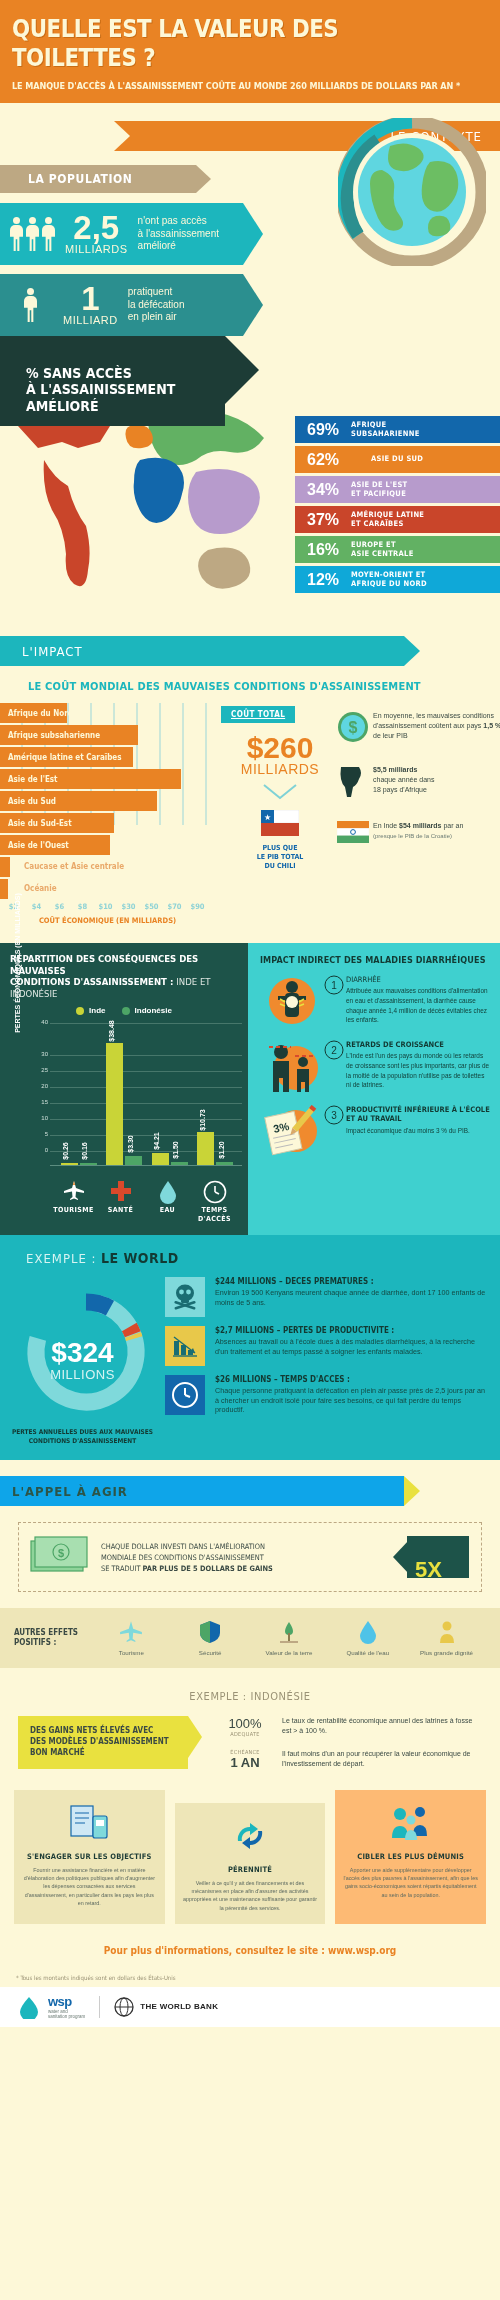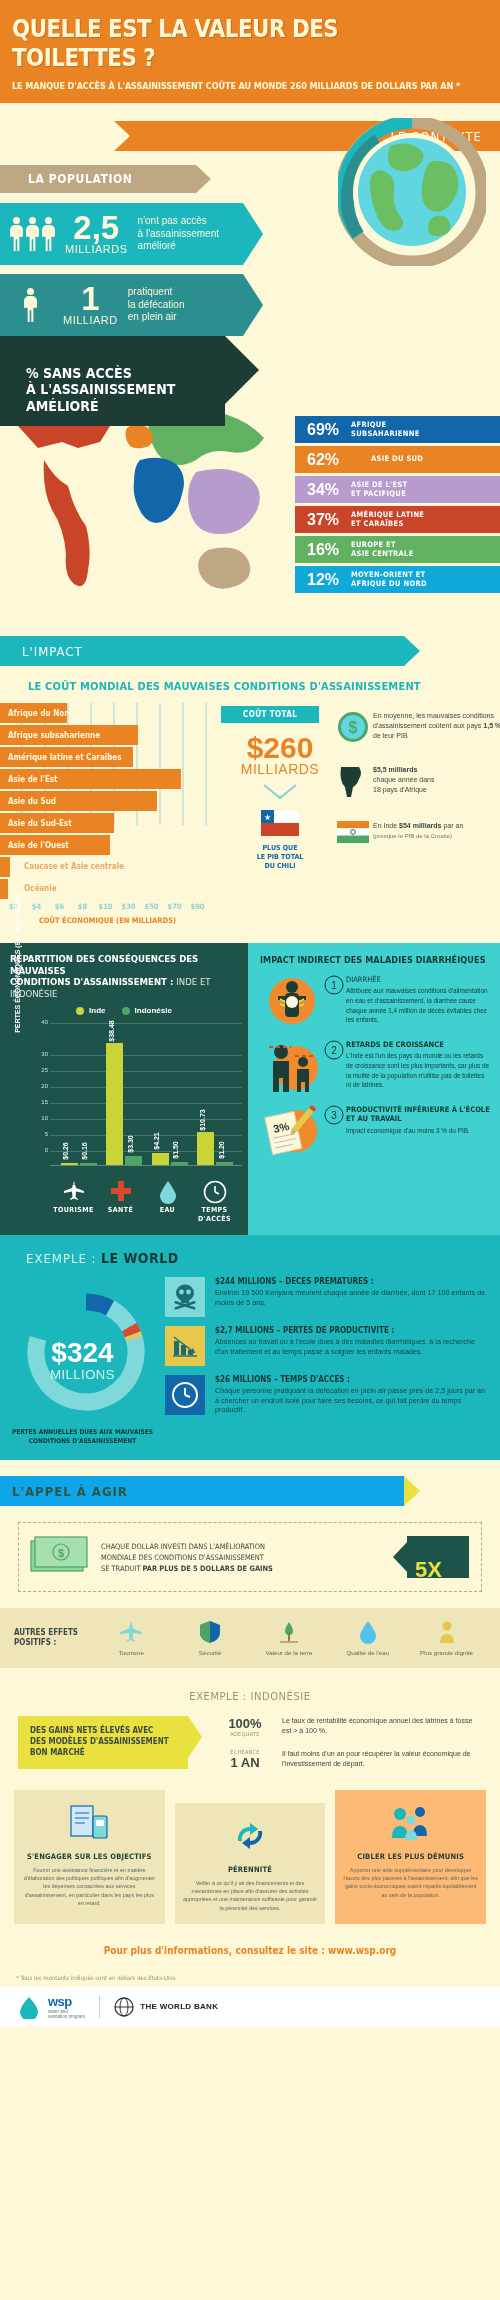--- a/index.html
+++ b/index.html
@@ -303,21 +303,21 @@
         <div class="axis-lbl cond" style="width: 23px; text-align: center;">$30</div>
         <div class="axis-lbl cond" style="width: 23px; text-align: center;">$50</div>
         <div class="axis-lbl cond" style="width: 23px; text-align: center;">$70</div>
         <div class="axis-lbl cond" style="width: 23px; text-align: center;">$90</div>
       </div>
     <div class="axis-lbl cond" style="text-align:center;margin-top:5px;color:#e98324;">COÛT ÉCONOMIQUE (EN MILLIARDS)</div>
   </div>
 
   <div style="width:285px; position:relative; padding-left:6px;">
     <div style="display:inline-block;background:#1cb6bd;color:#fff;font-size:8px;font-weight:bold;
-                padding:4px 22px;letter-spacing:.4px;" class="cond">COÛT TOTAL</div>
+                padding:4px 10px;letter-spacing:.4px;text-decoration:underline;" class="cond">COÛT TOTAL</div>
     <div style="text-align:center;width:118px;">
       <div style="font-size:30px;font-weight:bold;color:#e98324;line-height:1.1;margin-top:8px;">$260</div>
       <div style="font-size:14px;color:#e98324;letter-spacing:.5px;margin-top:-3px;">MILLIARDS</div>
       <svg width="36" height="18" style="margin-top:6px">
         <polyline points="2,2 18,15 34,2" fill="none" stroke="#7fd2d6" stroke-width="2"></polyline>
       </svg>
       <div style="margin-top:5px">
         <svg width="38" height="26">
           <rect x="0" y="0" width="38" height="13" fill="#fff" stroke="#ddd" stroke-width=".5"></rect>
           <rect x="0" y="13" width="38" height="13" fill="#c9452a"></rect>
@@ -697,21 +697,21 @@
       <div class="cond" style="white-space:pre-line;font-size:8px;font-weight:bold;color:#3b4a44;line-height:1.35;">DES GAINS NETS ÉLEVÉS AVEC
 DES MODÈLES D'ASSAINISSEMENT
 BON MARCHÉ</div>
     </div>
     <div style="position:absolute;right:-14px;top:0;width:0;height:0;border-top:21px solid transparent;
                 border-bottom:21px solid transparent;border-left:14px solid #e9e13f;"></div>
   </div>
   <div style="flex:1;padding-left:26px;">
     <div style="display:flex;align-items:flex-start;margin-bottom:12px;">
       <div style="width:62px;text-align:center;">
-        <div style="font-size:13px;font-weight:bold;color:#3b4a44;">100%</div>
+        <div style="font-size:13px;font-weight:normal;color:#3b4a44;">100%</div>
         <div class="cond" style="font-size:5.5px;color:#9a9275;letter-spacing:.3px;">ADEQUATE</div>
       </div>
       <div style="flex:1;font-size:7px;color:#3b4a44;line-height:1.45;padding-left:6px;">Le taux de rentabilité économique annuel des latrines à fosse est &gt; à 100 %.</div>
     </div>
     <div style="display:flex;align-items:flex-start;">
       <div style="width:62px;text-align:center;">
         <div class="cond" style="font-size:5.5px;color:#9a9275;letter-spacing:.3px;">ÉCHÉANCE</div>
         <div style="font-size:13px;font-weight:bold;color:#3b4a44;">1 AN</div>
       </div>
       <div style="flex:1;font-size:7px;color:#3b4a44;line-height:1.45;padding-left:6px;">Il faut moins d'un an pour récupérer la valeur économique de l'investissement de départ.</div>

